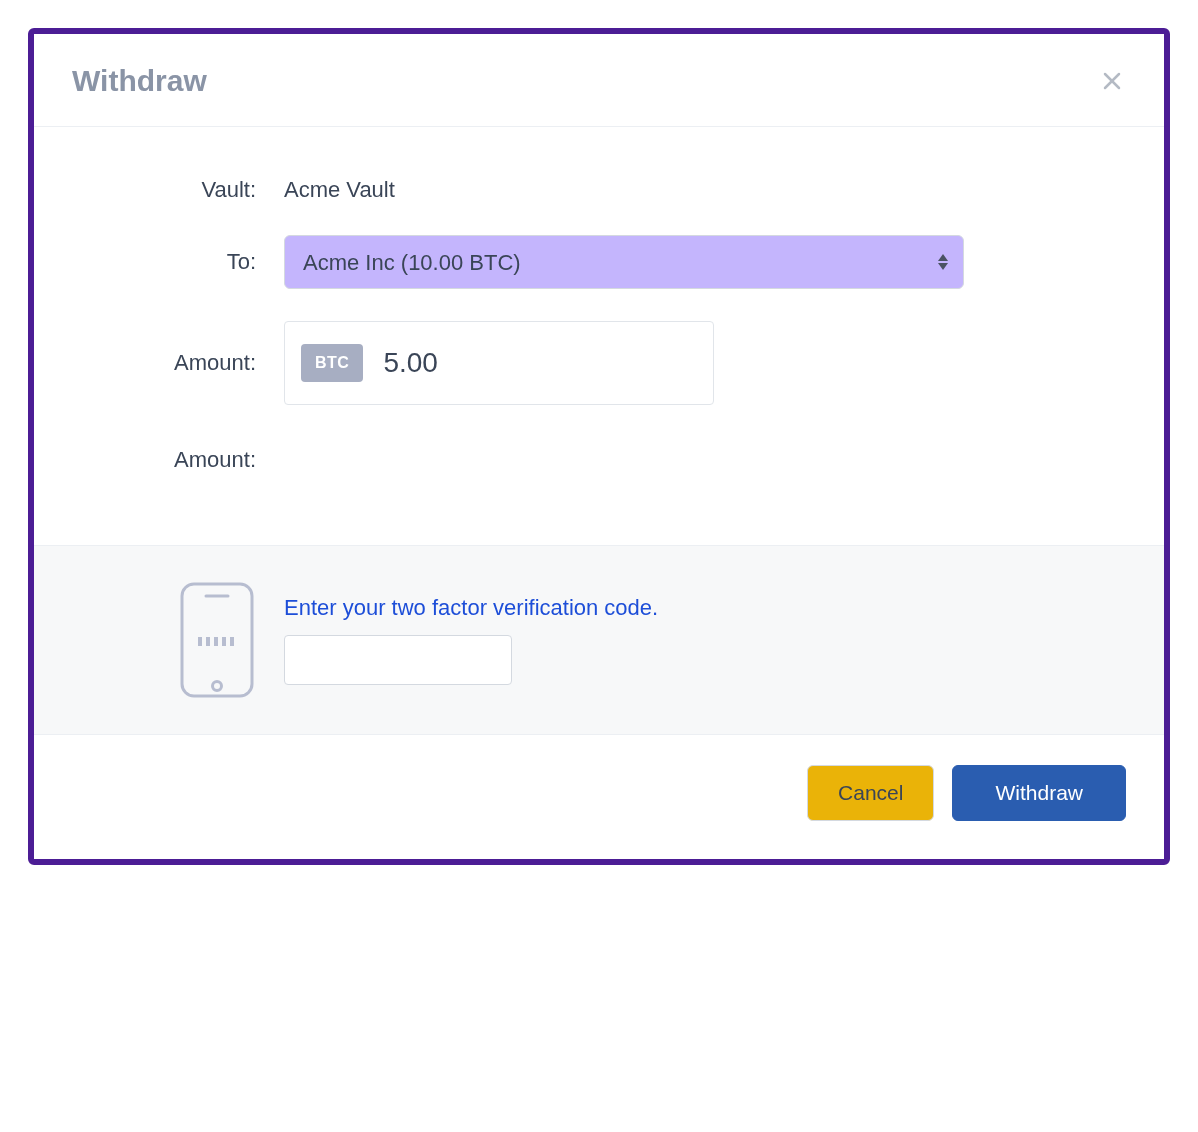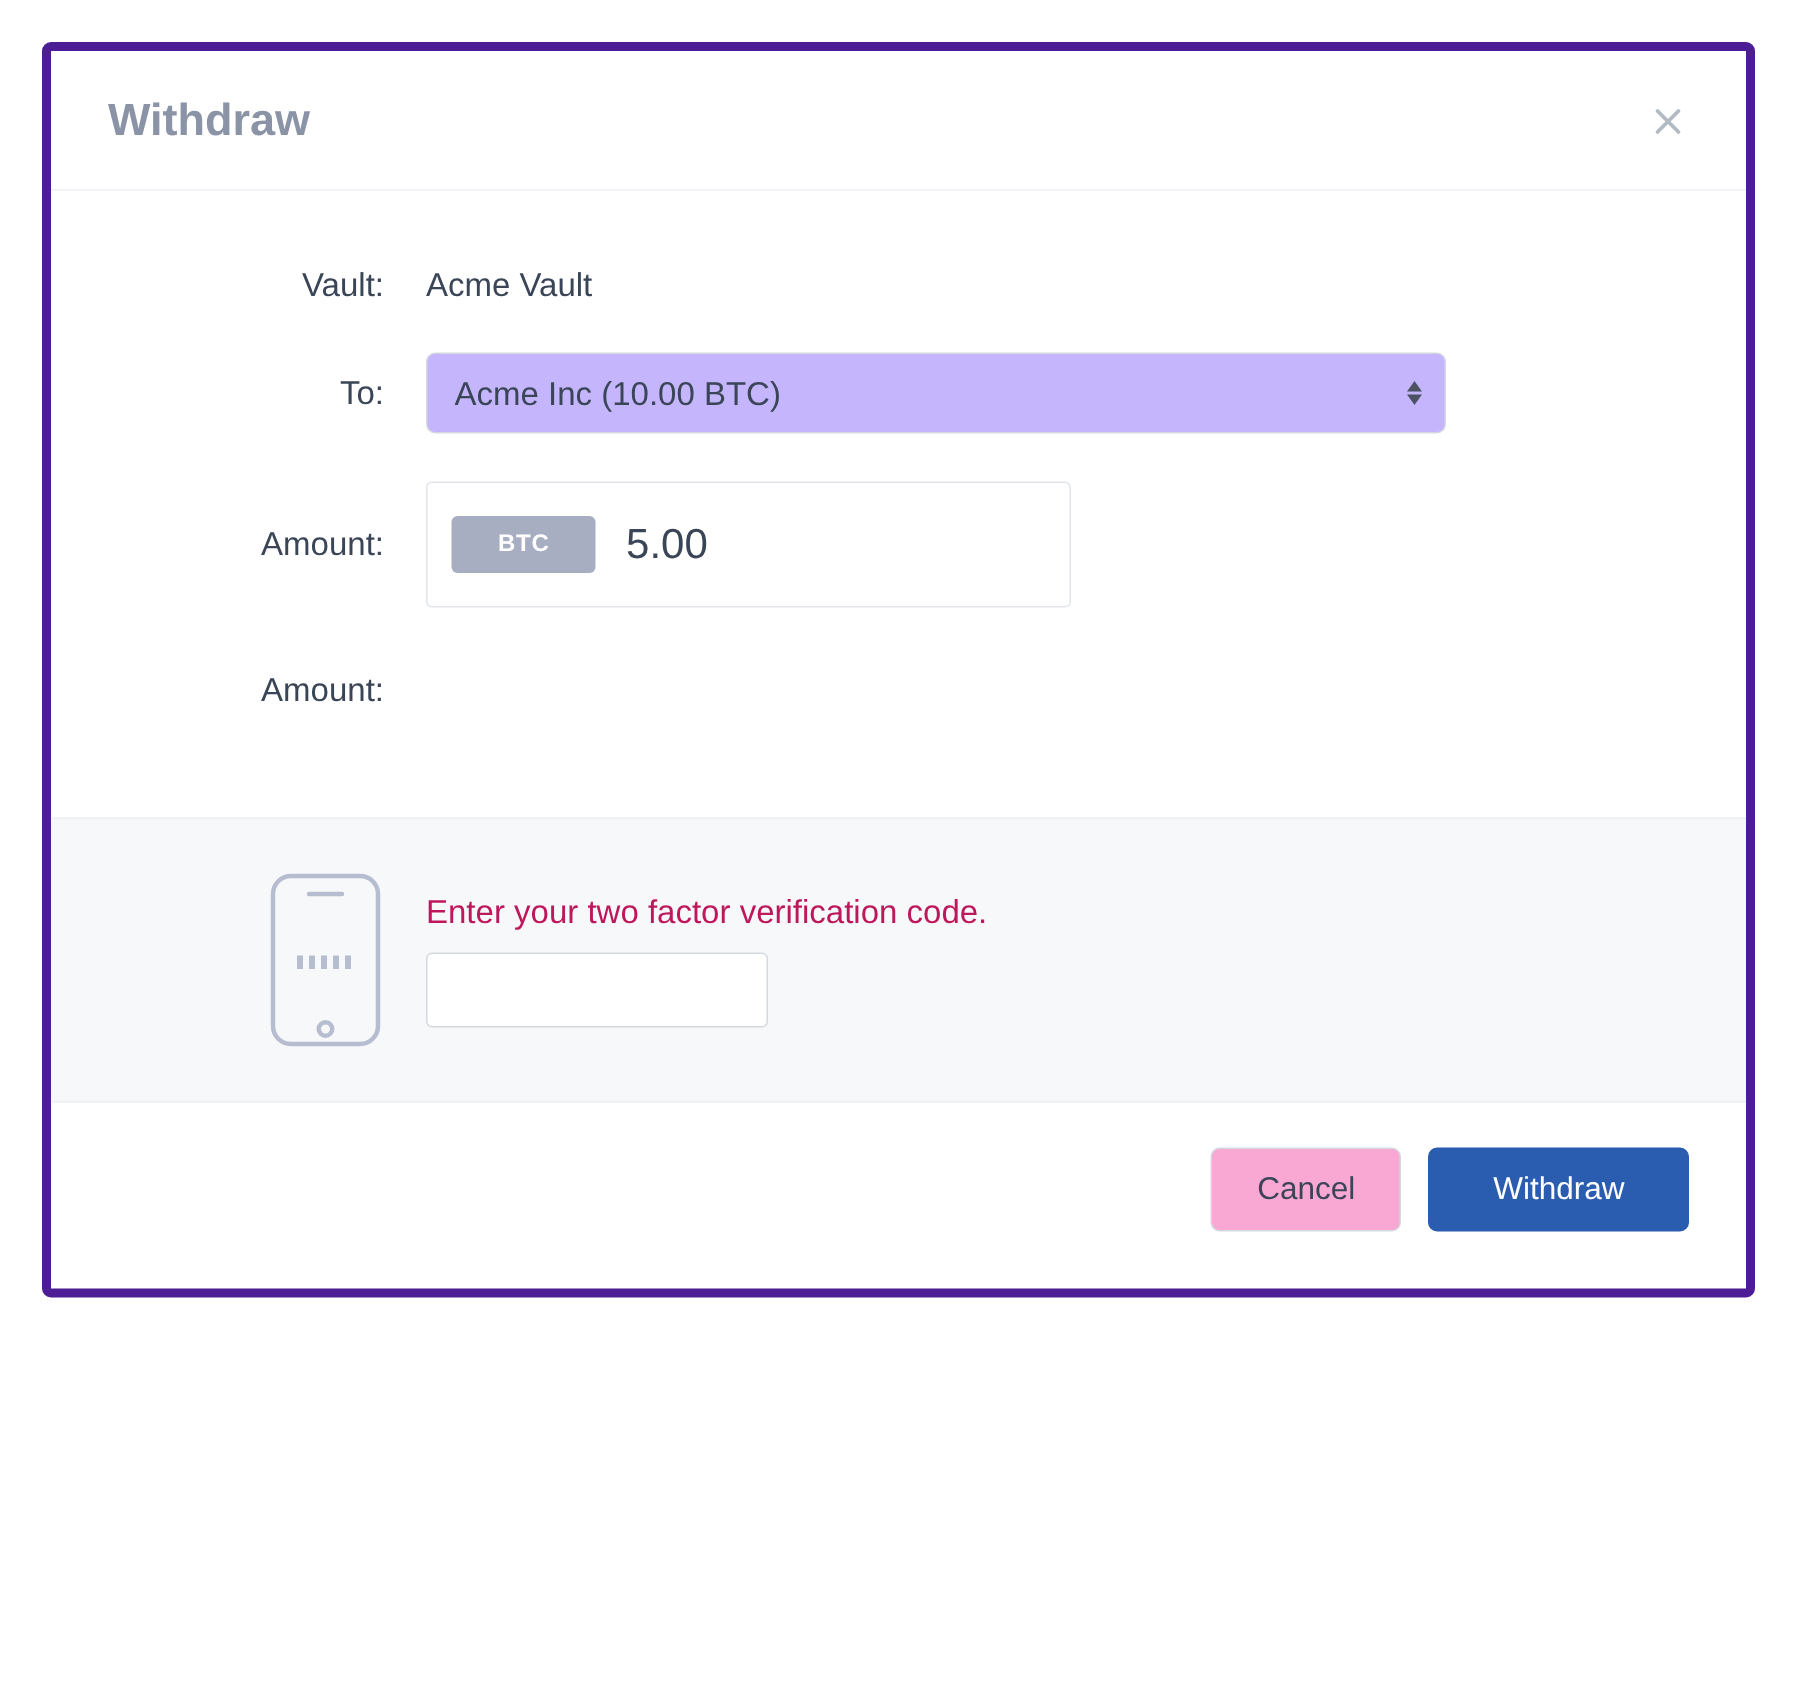--- a/index.html
+++ b/index.html
@@ -126,21 +126,21 @@
       border: 1px solid #e1e5ea;
       border-radius: 4px;
       background: #ffffff;
       padding: 0 16px;
     }
     .currency-badge {
       background: #a7aec2;
       color: #ffffff;
       font-size: 16px;
       font-weight: 600;
-      padding: 10px 31px;
+      padding: 10px 14px;
       border-radius: 4px;
       letter-spacing: 0.5px;
     }
     .amount-input {
       border: none;
       outline: none;
       font-size: 28px;
       color: #3a4557;
       padding-left: 20px;
       width: 100%;
@@ -174,21 +174,21 @@
     }
     .phone-icon {
       width: 78px;
       height: 120px;
     }
     .twofa-content {
       flex: 1;
     }
     .twofa-label {
       font-size: 22px;
-      color: #be185d;
+      color: #1d4ed8;
       margin-bottom: 14px;
     }
     .twofa-input {
       width: 228px;
       height: 50px;
       border: 1px solid #d4d9e0;
       border-radius: 4px;
       font-size: 20px;
       padding: 0 14px;
       background: #ffffff;
@@ -201,21 +201,21 @@
     }
     .btn {
       height: 56px;
       padding: 0 30px;
       border-radius: 6px;
       font-size: 21px;
       cursor: pointer;
       font-family: inherit;
     }
     .btn-secondary {
-      background: #f9a8d4;
+      background: #eab308;
       border: 1px solid #d4d9e0;
       color: #3a4557;
     }
     .btn-primary {
       background: #2a5db0;
       border: 1px solid #2a5db0;
       color: #ffffff;
       padding: 0 42px;
     }
   </style>

